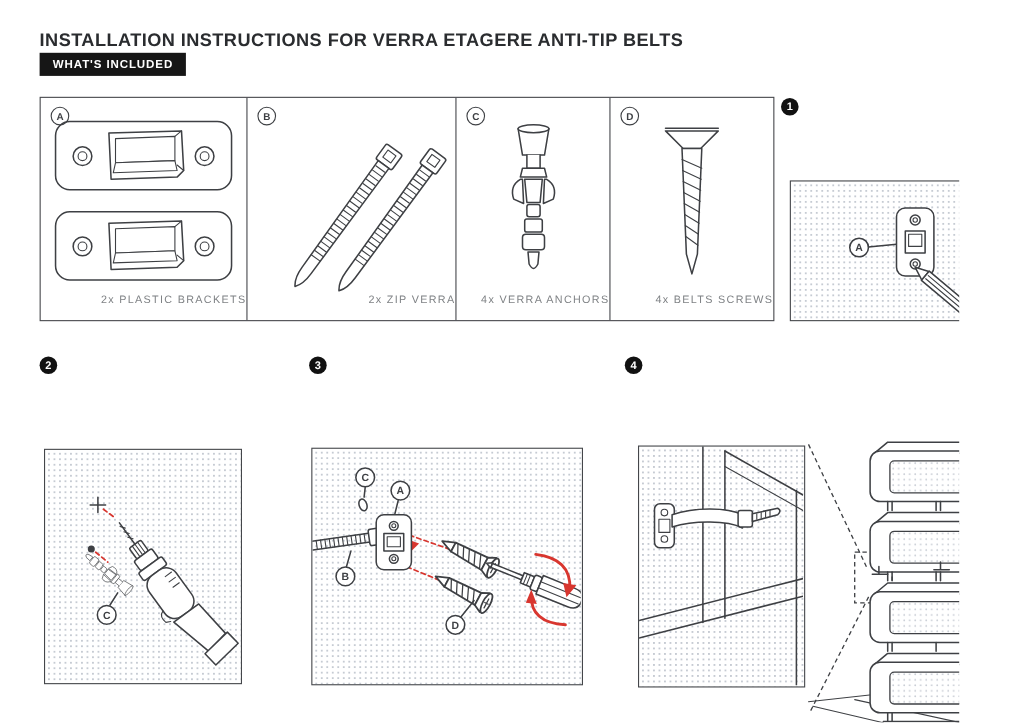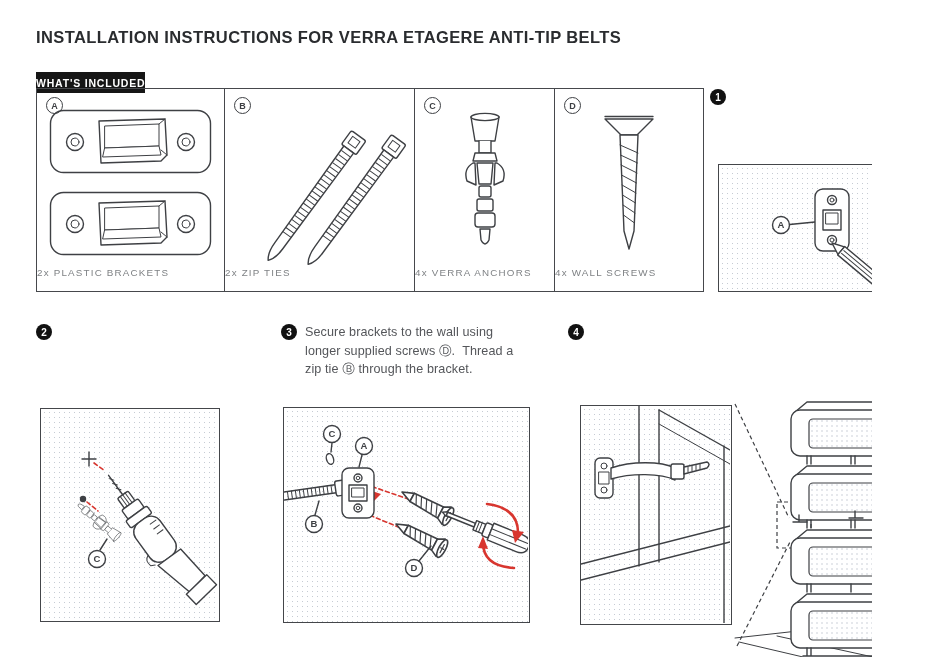--- a/index.html
+++ b/index.html
@@ -1,32 +1,32 @@
 <!DOCTYPE html>
 <html><head>
 <meta charset="utf-8">
 <style>
   html,body{margin:0;padding:0;background:#ffffff;}
   .page{position:relative;width:872px;height:657px;background:#fff;overflow:hidden;
         font-family:"Liberation Sans","DejaVu Sans",sans-serif;color:#54565a;}
   .title{position:absolute;left:36px;top:28px;font-size:16.5px;font-weight:bold;
          letter-spacing:.4px;color:#2a2c2f;}
-  .badge{position:absolute;left:36px;top:72px;background:#161616;color:#fff;
-         font-size:10.5px;font-weight:bold;letter-spacing:.8px;padding:5px 0 4px;}
+  .badge{position:absolute;left:36px;top:48px;background:#161616;color:#fff;
+         font-size:10.5px;font-weight:bold;letter-spacing:.8px;padding:5px 12px 4px;}
   
   .parts{position:absolute;left:36px;top:88px;width:668px;height:204px;
          border:1.5px solid #46484c;display:flex;box-sizing:border-box;}
   .cell{position:relative;height:100%;box-sizing:border-box;border-right:1.5px solid #46484c;
         display:flex;align-items:center;justify-content:center;}
   .cell:last-child{border-right:none;}
   .c-a{width:188px}.c-b{width:190px}.c-c{width:140px}.c-d{flex:1}
   .lcirc{position:absolute;left:9px;top:8px;width:15px;height:15px;border:1.4px solid #3e4044;
          border-radius:50%;font-size:9px;font-weight:bold;color:#3e4044;display:flex;
          align-items:center;justify-content:center;}
-  .plabel{position:absolute;bottom:13px;left:0;width:100%;text-align:left;font-size:9.8px;
+  .plabel{position:absolute;bottom:13px;left:0;width:100%;text-align:right;font-size:9.8px;
           letter-spacing:1.2px;color:#7f8285;}
   .partart{margin-top:-16px;}
   
   .step{position:absolute;display:flex;gap:8px;align-items:flex-start;}
   .stepnum{width:16px;height:16px;min-width:16px;border-radius:50%;background:#111;color:#fff;
            font-size:10px;font-weight:bold;display:flex;align-items:center;justify-content:center;
            margin-top:1px;}
   .steptext{white-space:pre-wrap;font-size:12.6px;line-height:18.6px;letter-spacing:.1px;color:#54565a;}
   .s1{left:710px;top:88px;width:212px;}
   .s2{left:36px;top:323px;width:238px;}
@@ -92,21 +92,21 @@
           <g id="ztie">
             <rect x="-9" y="-156" width="18" height="17" rx="2" class="w"></rect>
             <rect x="-4.5" y="-152" width="9" height="8" class="w t"></rect>
             <path d="M-6 -139 L6 -139 L5 -20 Q5 -8 0 -2 Q-5 -8 -5 -20 Z" class="w"></path>
             <path class="s t" d="M-5 -134H5M-5 -129H5M-5 -124H5M-5 -119H5M-5 -114H5M-5 -109H5M-5 -104H5M-5 -99H5M-5 -94H5M-5 -89H5M-5 -84H5M-5 -79H5M-5 -74H5M-5 -69H5M-5 -64H5M-5 -59H5M-5 -54H5M-5 -49H5M-5 -44H5M-5 -39H5M-5 -34H5"></path>
           </g>
         </defs>
         <use href="#ztie" transform="translate(40,168) rotate(36)"></use>
         <use href="#ztie" transform="translate(80,172) rotate(36)"></use>
       </svg>
-      <span class="plabel">2x ZIP TIES</span>
+      <span class="plabel">2x ZIP VERRA</span>
     </div>
 
     <div class="cell c-c">
       <span class="lcirc">C</span>
       <svg class="partart" width="64" height="146" viewBox="0 0 64 146">
         <defs>
           <g id="anch">
             <path d="M17 6 L21 30 L41 30 L45 6" class="w"></path>
             <ellipse cx="31" cy="6" rx="14" ry="3.6" class="w"></ellipse>
             <path d="M25 30 L25 42 L37 42 L37 30" class="w"></path>
@@ -128,21 +128,21 @@
     <div class="cell c-d">
       <span class="lcirc">D</span>
       <svg class="partart" width="60" height="150" viewBox="0 0 60 150">
         <g transform="translate(0,2)">
           <path d="M6 10 L54 10 L38 26 L22 26 Z" class="w"></path>
           <line x1="6" y1="7.5" x2="54" y2="7.5" class="s"></line>
           <path d="M21 26 L25 122 L30 140 L35 122 L39 26 Z" class="w"></path>
           <path class="s t" d="M21 36L39 44M21.5 46L38.5 54M22 56L38 64M22.5 66L37.5 74M23 76L37 84M23.5 86L36.5 94M24 96L36 104M24.5 106L35.5 114"></path>
         </g>
       </svg>
-      <span class="plabel">4x WALL SCREWS</span>
+      <span class="plabel">4x BELTS SCREWS</span>
     </div>
   </div>
 
   <div class="step s1">
     <span class="stepnum">1</span>
   </div>
 
   <div class="dotbox b1">
     <svg width="187" height="125" viewBox="0 0 187 125">
       <circle cx="62" cy="60" r="8.5" class="w"></circle>
@@ -192,23 +192,20 @@
         <path d="M5 -32H12M5 -26H12M5 -20H12" class="s t"></path>
         <path d="M-15 -8 Q-21 -6 -19 2 L-15 4" class="s t"></path>
         <path d="M-13 6 L15 6 L19 42 L-3 46 Z" class="w"></path>
         <path d="M-7 46 L21 42 L23 56 L-5 60 Z" class="w"></path>
       </g>
     </svg>
   </div>
 
   <div class="step s3">
     <span class="stepnum">3</span>
-    <span class="steptext">Secure brackets to the wall using
-longer supplied screws Ⓓ.  Thread a
-zip tie Ⓑ through the bracket.</span>
   </div>
 
   <div class="dotbox b3">
     <svg width="244" height="213" viewBox="0 0 244 213">
       <defs>
         <g id="screwSm">
           <path d="M0 0 L10 -4 L10 4 Z" class="w"></path>
           <path d="M10 -4 L38 -5.5 L38 5.5 L10 4 Z" class="w"></path>
           <path class="s t" d="M12 -4L16 4M17 -4.2L21 4.2M22 -4.4L26 4.4M27 -4.6L31 4.6M32 -4.8L36 4.8"></path>
           <path d="M38 -5.5 L44 -8.5 L44 8.5 L38 5.5 Z" class="w"></path>

